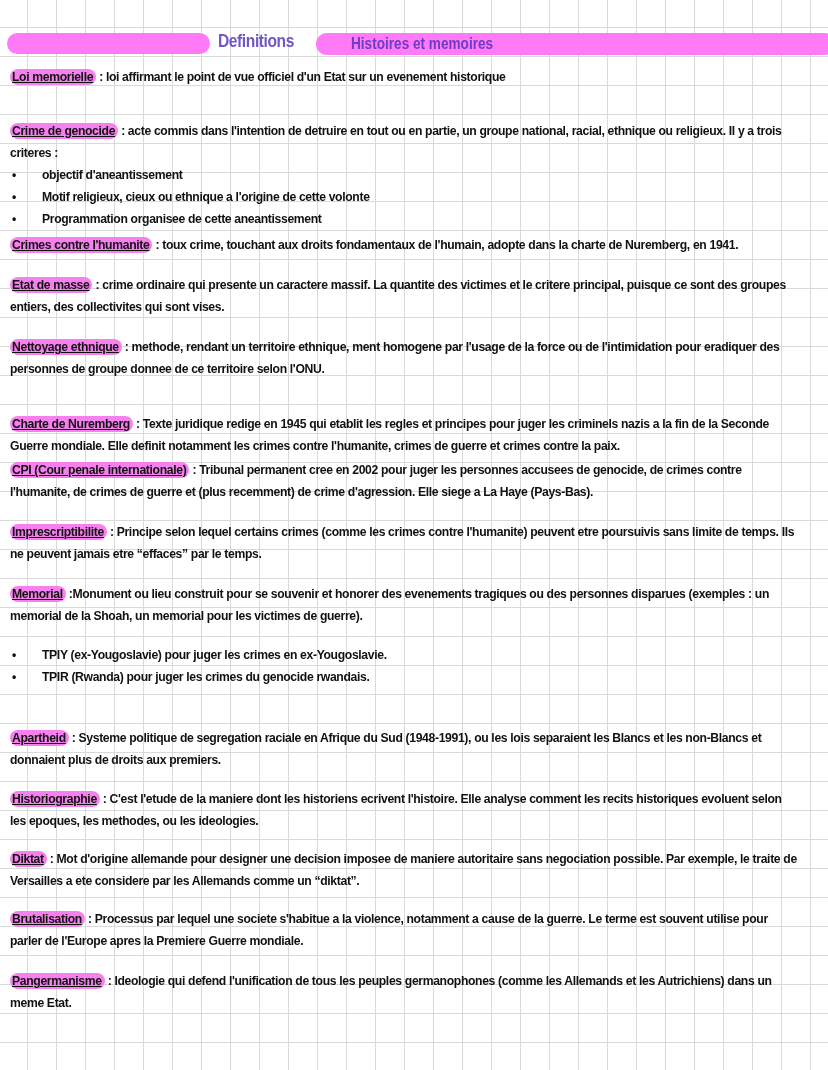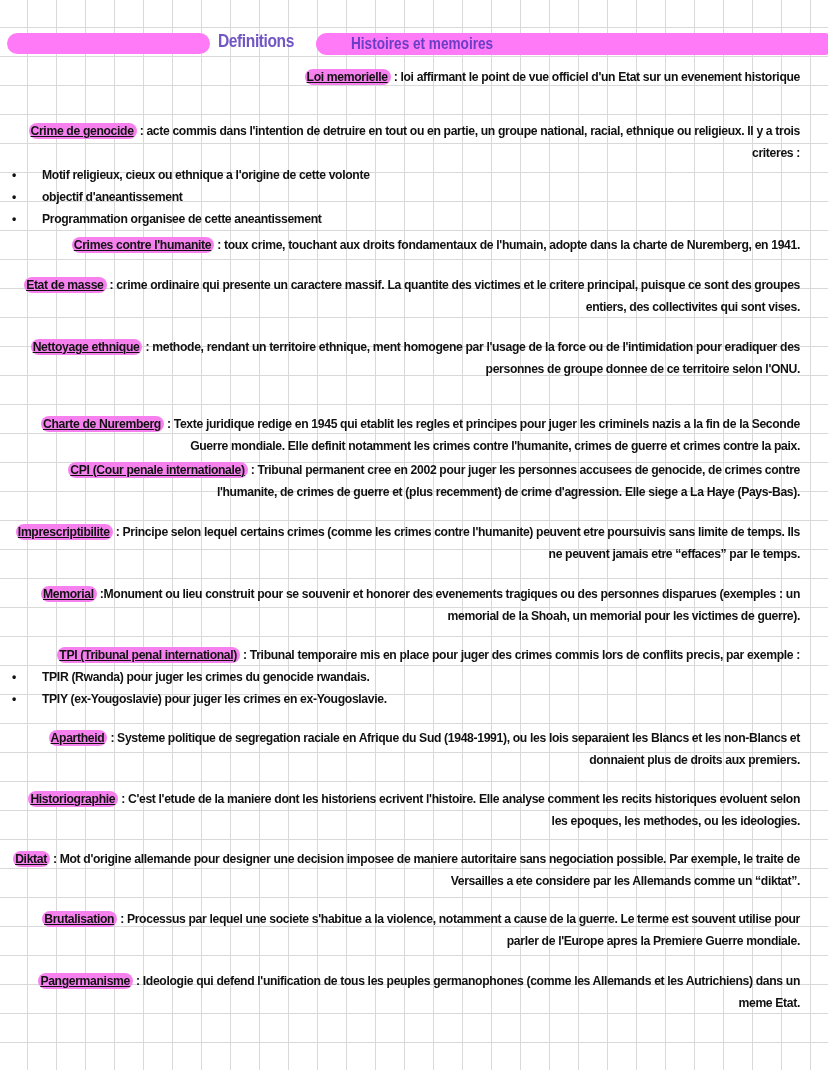--- a/index.html
+++ b/index.html
@@ -69,21 +69,20 @@
     position: absolute;
     left: 0;
     width: 790px;
     font-size: 12.2px;
     font-weight: bold;
     line-height: 22px;
     letter-spacing: -0.35px;
   }
   .entry p {
     margin: 0;
-    text-align: right;
   }
   .term {
     background: #f681ee;
     border-radius: 8px;
     padding: 1px 3px 1px 2px;
     text-decoration: underline;
     text-decoration-thickness: 1px;
     text-underline-offset: 1px;
   }
   .bullets {
@@ -115,22 +114,22 @@
 
 <div class="content">
 
   <div class="entry" style="top:66px">
     <p><span class="term">Loi memorielle</span><span> : loi affirmant le point de vue officiel d'un Etat sur un evenement historique</span></p>
   </div>
 
   <div class="entry" style="top:120px">
     <p><span class="term">Crime de genocide</span><span> : acte commis dans l'intention de detruire en tout ou en partie, un groupe national, racial, ethnique ou religieux. Il y a trois criteres :</span></p>
     <ul class="bullets">
+      <li>objectif d'aneantissement</li>
       <li>Motif religieux, cieux ou ethnique a l'origine de cette volonte</li>
-      <li>objectif d'aneantissement</li>
       <li>Programmation organisee de cette aneantissement</li>
     </ul>
   </div>
 
   <div class="entry" style="top:234px">
     <p><span class="term">Crimes contre l'humanite</span><span> : toux crime, touchant aux droits fondamentaux de l'humain, adopte dans la charte de Nuremberg, en 1941.</span></p>
   </div>
 
   <div class="entry" style="top:274px">
     <p><span class="term">Etat de masse</span><span> : crime ordinaire qui presente un caractere massif. La quantite des victimes et le critere principal, puisque ce sont des groupes entiers, des collectivites qui sont vises.</span></p>
@@ -150,24 +149,23 @@
 
   <div class="entry" style="top:521px">
     <p><span class="term">Imprescriptibilite</span><span> : Principe selon lequel certains crimes (comme les crimes contre l'humanite) peuvent etre poursuivis sans limite de temps. Ils ne peuvent jamais etre “effaces” par le temps.</span></p>
   </div>
 
   <div class="entry" style="top:583px">
     <p><span class="term">Memorial</span><span> :Monument ou lieu construit pour se souvenir et honorer des evenements tragiques ou des personnes disparues (exemples : un memorial de la Shoah, un memorial pour les victimes de guerre).</span></p>
   </div>
 
   <div class="entry" style="top:644px">
-    <p><span class="term">TPI (Tribunal penal international)</span><span> : Tribunal temporaire mis en place pour juger des crimes commis lors de conflits precis, par exemple :</span></p>
     <ul class="bullets">
+      <li>TPIY (ex-Yougoslavie) pour juger les crimes en ex-Yougoslavie.</li>
       <li>TPIR (Rwanda) pour juger les crimes du genocide rwandais.</li>
-      <li>TPIY (ex-Yougoslavie) pour juger les crimes en ex-Yougoslavie.</li>
     </ul>
   </div>
 
   <div class="entry" style="top:727px">
     <p><span class="term">Apartheid</span><span> : Systeme politique de segregation raciale en Afrique du Sud (1948-1991), ou les lois separaient les Blancs et les non-Blancs et donnaient plus de droits aux premiers.</span></p>
   </div>
 
   <div class="entry" style="top:788px">
     <p><span class="term">Historiographie</span><span> : C'est l'etude de la maniere dont les historiens ecrivent l'histoire. Elle analyse comment les recits historiques evoluent selon les epoques, les methodes, ou les ideologies.</span></p>
   </div>

